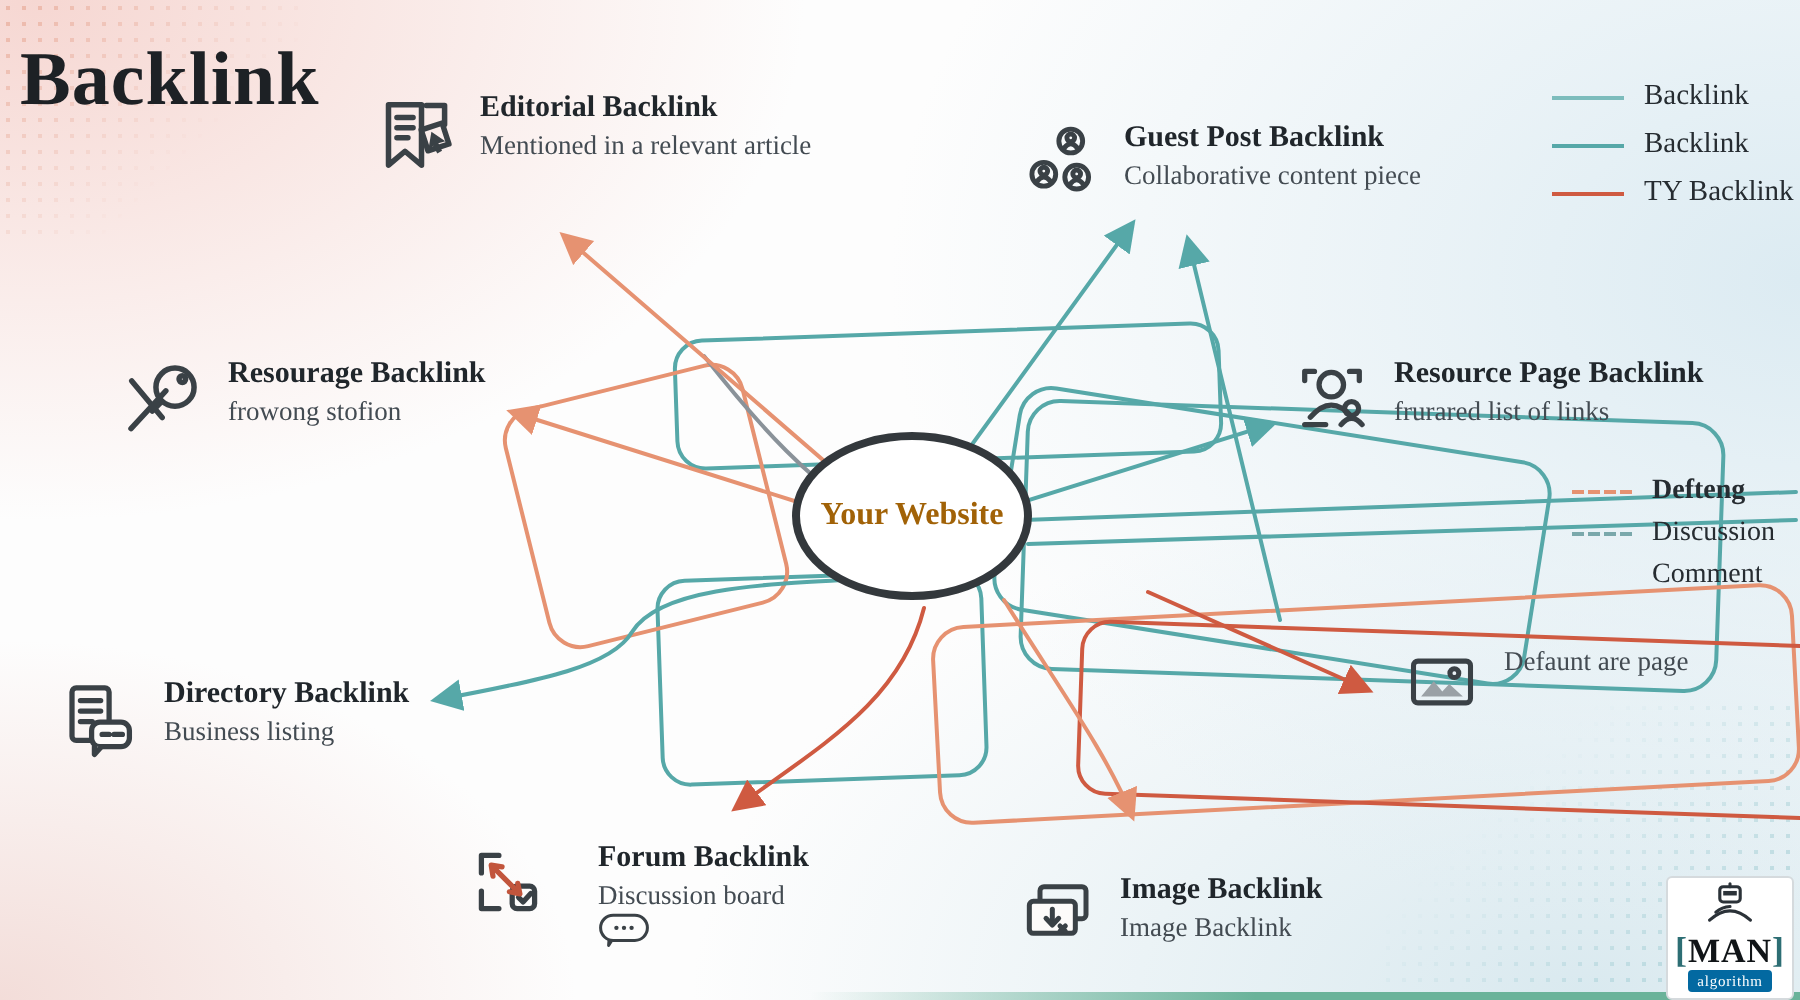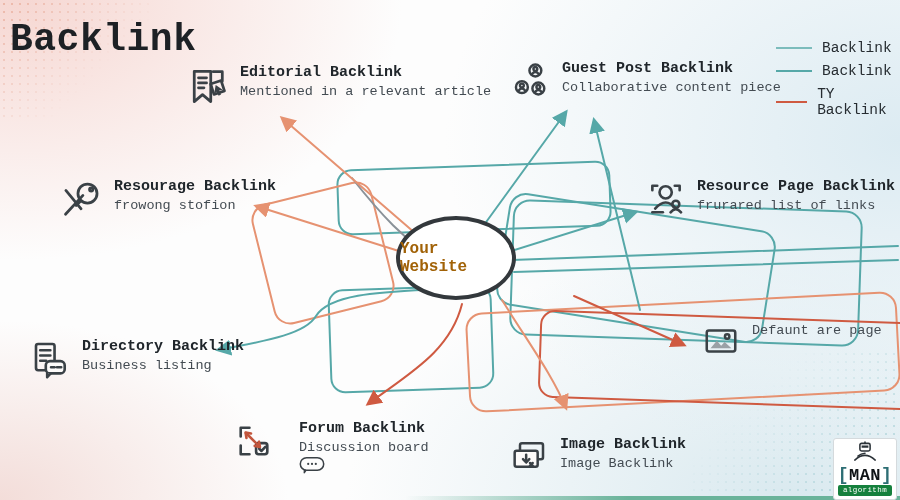--- a/index.html
+++ b/index.html
@@ -1,18 +1,18 @@
 <!DOCTYPE html>
 <html><head>
 <meta charset="utf-8">
 <style>
   html,body{margin:0;padding:0;}
   .stage{
     position:relative;width:900px;height:500px;overflow:hidden;
-    font-family:Liberation Mono, monospace;
+    font-family:Liberation Serif, serif;
     background:
       radial-gradient(ellipse 620px 420px at 2% 0%, #f6d7d2 0%, rgba(246,215,210,0) 62%),
       radial-gradient(ellipse 700px 520px at 100% 28%, #dcebf2 0%, rgba(220,235,242,0) 65%),
       radial-gradient(ellipse 720px 420px at 88% 100%, #d9e9ef 0%, rgba(217,233,239,0) 62%),
       radial-gradient(ellipse 480px 300px at 0% 100%, #f3ddd9 0%, rgba(243,221,217,0) 60%),
       #fdfdfd;
     color:#20262b;
   }
   .dots{position:absolute;pointer-events:none;}
   .dots-tl{left:0;top:0;width:150px;height:120px;
@@ -46,21 +46,21 @@
   .legend-side .sw{width:30px;border-top-style:dashed;border-top-width:2.5px;}
   .legend-side .legend-row{font-size:14px;}
   .ls-bold{font-weight:700;}
   .ls-indent{margin-left:40px;}
   .logo-card{position:absolute;left:833px;top:438px;width:64px;box-sizing:border-box;
     background:#fff;border:1px solid #d5dadd;border-radius:3px;padding:2px 2px 3px 2px;
     display:flex;flex-direction:column;align-items:center;z-index:5;}
   .logo-brand{font-size:17px;font-weight:800;line-height:1;letter-spacing:.5px;color:#101417;
     display:flex;align-items:center;}
   .logo-brand .bracket{color:#2d6e74;font-weight:700;font-size:18px;}
-  .logo-sub{background:#15803d;color:#fff;font-size:7.5px;letter-spacing:.4px;
+  .logo-sub{background:#0369a1;color:#fff;font-size:7.5px;letter-spacing:.4px;
     padding:1.5px 5px;border-radius:2px;margin-top:1px;line-height:1;}
 </style>
 </head>
 <body>
 
 <div class="stage">
 
   <div class="dots dots-tl"></div>
   <div class="dots dots-br"></div>
   <div class="bottom-strip"></div>
@@ -106,21 +106,21 @@
       <path d="M462 304 C450 352 408 374 368 404" stroke="#cf5a41" marker-end="url(#ah-r)"></path>
       <path d="M502 300 C530 345 553 376 566 408" stroke="#e69271" marker-end="url(#ah-c)"></path>
       <path d="M574 296 L684 345" stroke="#cf5a41" marker-end="url(#ah-r)"></path>
     </g>
   </svg>
 
   <div class="center-node">
     <span>Your Website</span>
   </div>
 
-  <div class="node" style="left:186px;top:64px;">
+  <div class="node" style="left:186px;top:45px;">
     <span class="nicon">
       <svg width="44" height="44" viewBox="0 0 24 24" fill="none" stroke="currentColor" stroke-width="1.5" stroke-linecap="round" stroke-linejoin="round">
         <path d="M4.5 4 h9 v16.5 l-4.5 -3.8 -4.5 3.8 z"></path>
         <path d="M6.8 7.5 h4.4 M6.8 10.3 h4.4 M6.8 13 h3"></path>
         <path d="M14.8 4.2 h5 v5.2"></path>
         <rect x="14.2" y="9.8" width="6" height="6" transform="rotate(-18 17.2 12.8)"></rect>
         <path d="M16.2 11.4 l3.8 2.6 -1.9 .5 1 2.1 -1.3 .7 -1.1 -2.1 -1.4 1.5 z" fill="currentColor" stroke="none"></path>
       </svg>
     </span>
     <div class="ntext">
@@ -269,20 +269,33 @@
     <div class="legend-row">
       <span class="sw" style="border-top-color:#56a8a8;"></span>
       <span>Backlink</span>
     </div>
     <div class="legend-row">
       <span class="sw" style="border-top-color:#cf5a41;"></span>
       <span>TY Backlink</span>
     </div>
   </div>
 
+  <div class="legend-side">
+    <div class="legend-row">
+      <span class="sw" style="border-top-color:#e69271;"></span>
+      <span class="ls-bold">Defteng</span>
+    </div>
+    <div class="legend-row">
+      <span class="sw" style="border-top-color:#7aa8ab;"></span>
+      <span>Discussion</span>
+    </div>
+    <div class="legend-row">
+      <span class="ls-indent">Comment</span>
+    </div>
+  </div>
 
   <div class="logo-card">
     <span>
       <svg width="34" height="20" viewBox="0 0 24 14" fill="none" stroke="#2b3238" stroke-width="1.1" stroke-linecap="round" stroke-linejoin="round">
         <path d="M12 1.6 V0.6"></path>
         <rect x="8.4" y="1.6" width="7.2" height="5.4" rx="1.2"></rect>
         <rect x="9.6" y="3.1" width="4.8" height="1.6" fill="#2b3238" stroke="none"></rect>
         <path d="M4.8 13.4 Q12 6.8 19.2 13.4"></path>
         <path d="M7 10.6 q2.2 -1.8 5 -2"></path>
       </svg>

